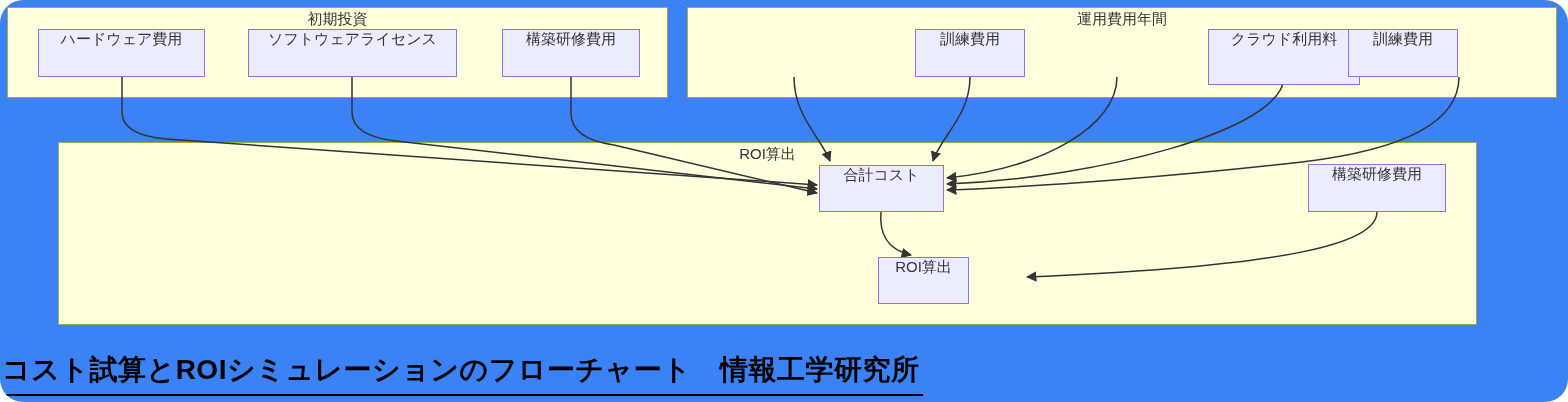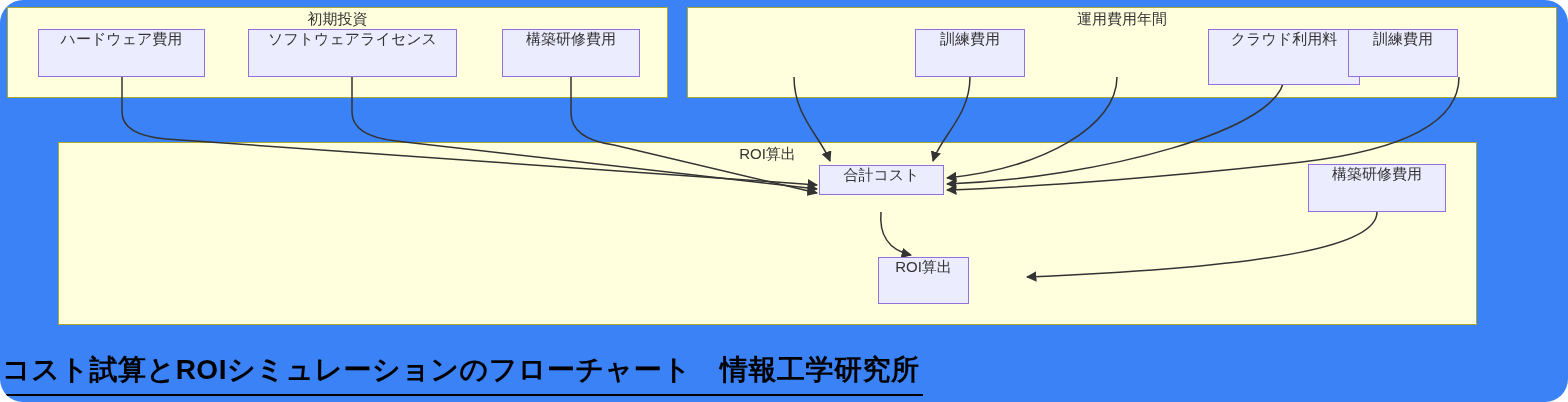--- a/index.html
+++ b/index.html
@@ -66,21 +66,21 @@
   </div>
   <div class="node" style="left:915px;top:29px;width:110px;height:48px">
     <span>訓練費用</span>
   </div>
   <div class="node" style="left:1208px;top:29px;width:152px;height:56px">
     <span>クラウド利用料</span>
   </div>
   <div class="node" style="left:1348px;top:29px;width:110px;height:48px">
     <span>訓練費用</span>
   </div>
-  <div class="node" style="left:819px;top:165px;width:125px;height:30px">
+  <div class="node" style="left:819px;top:165px;width:125px;height:47px">
     <span>合計コスト</span>
   </div>
   <div class="node" style="left:1308px;top:164px;width:138px;height:48px">
     <span>構築研修費用</span>
   </div>
   <div class="node" style="left:878px;top:257px;width:91px;height:47px">
     <span>ROI算出</span>
   </div>
 
   <div class="diagram-title">コスト試算とROIシミュレーションのフローチャート　情報工学研究所</div>

